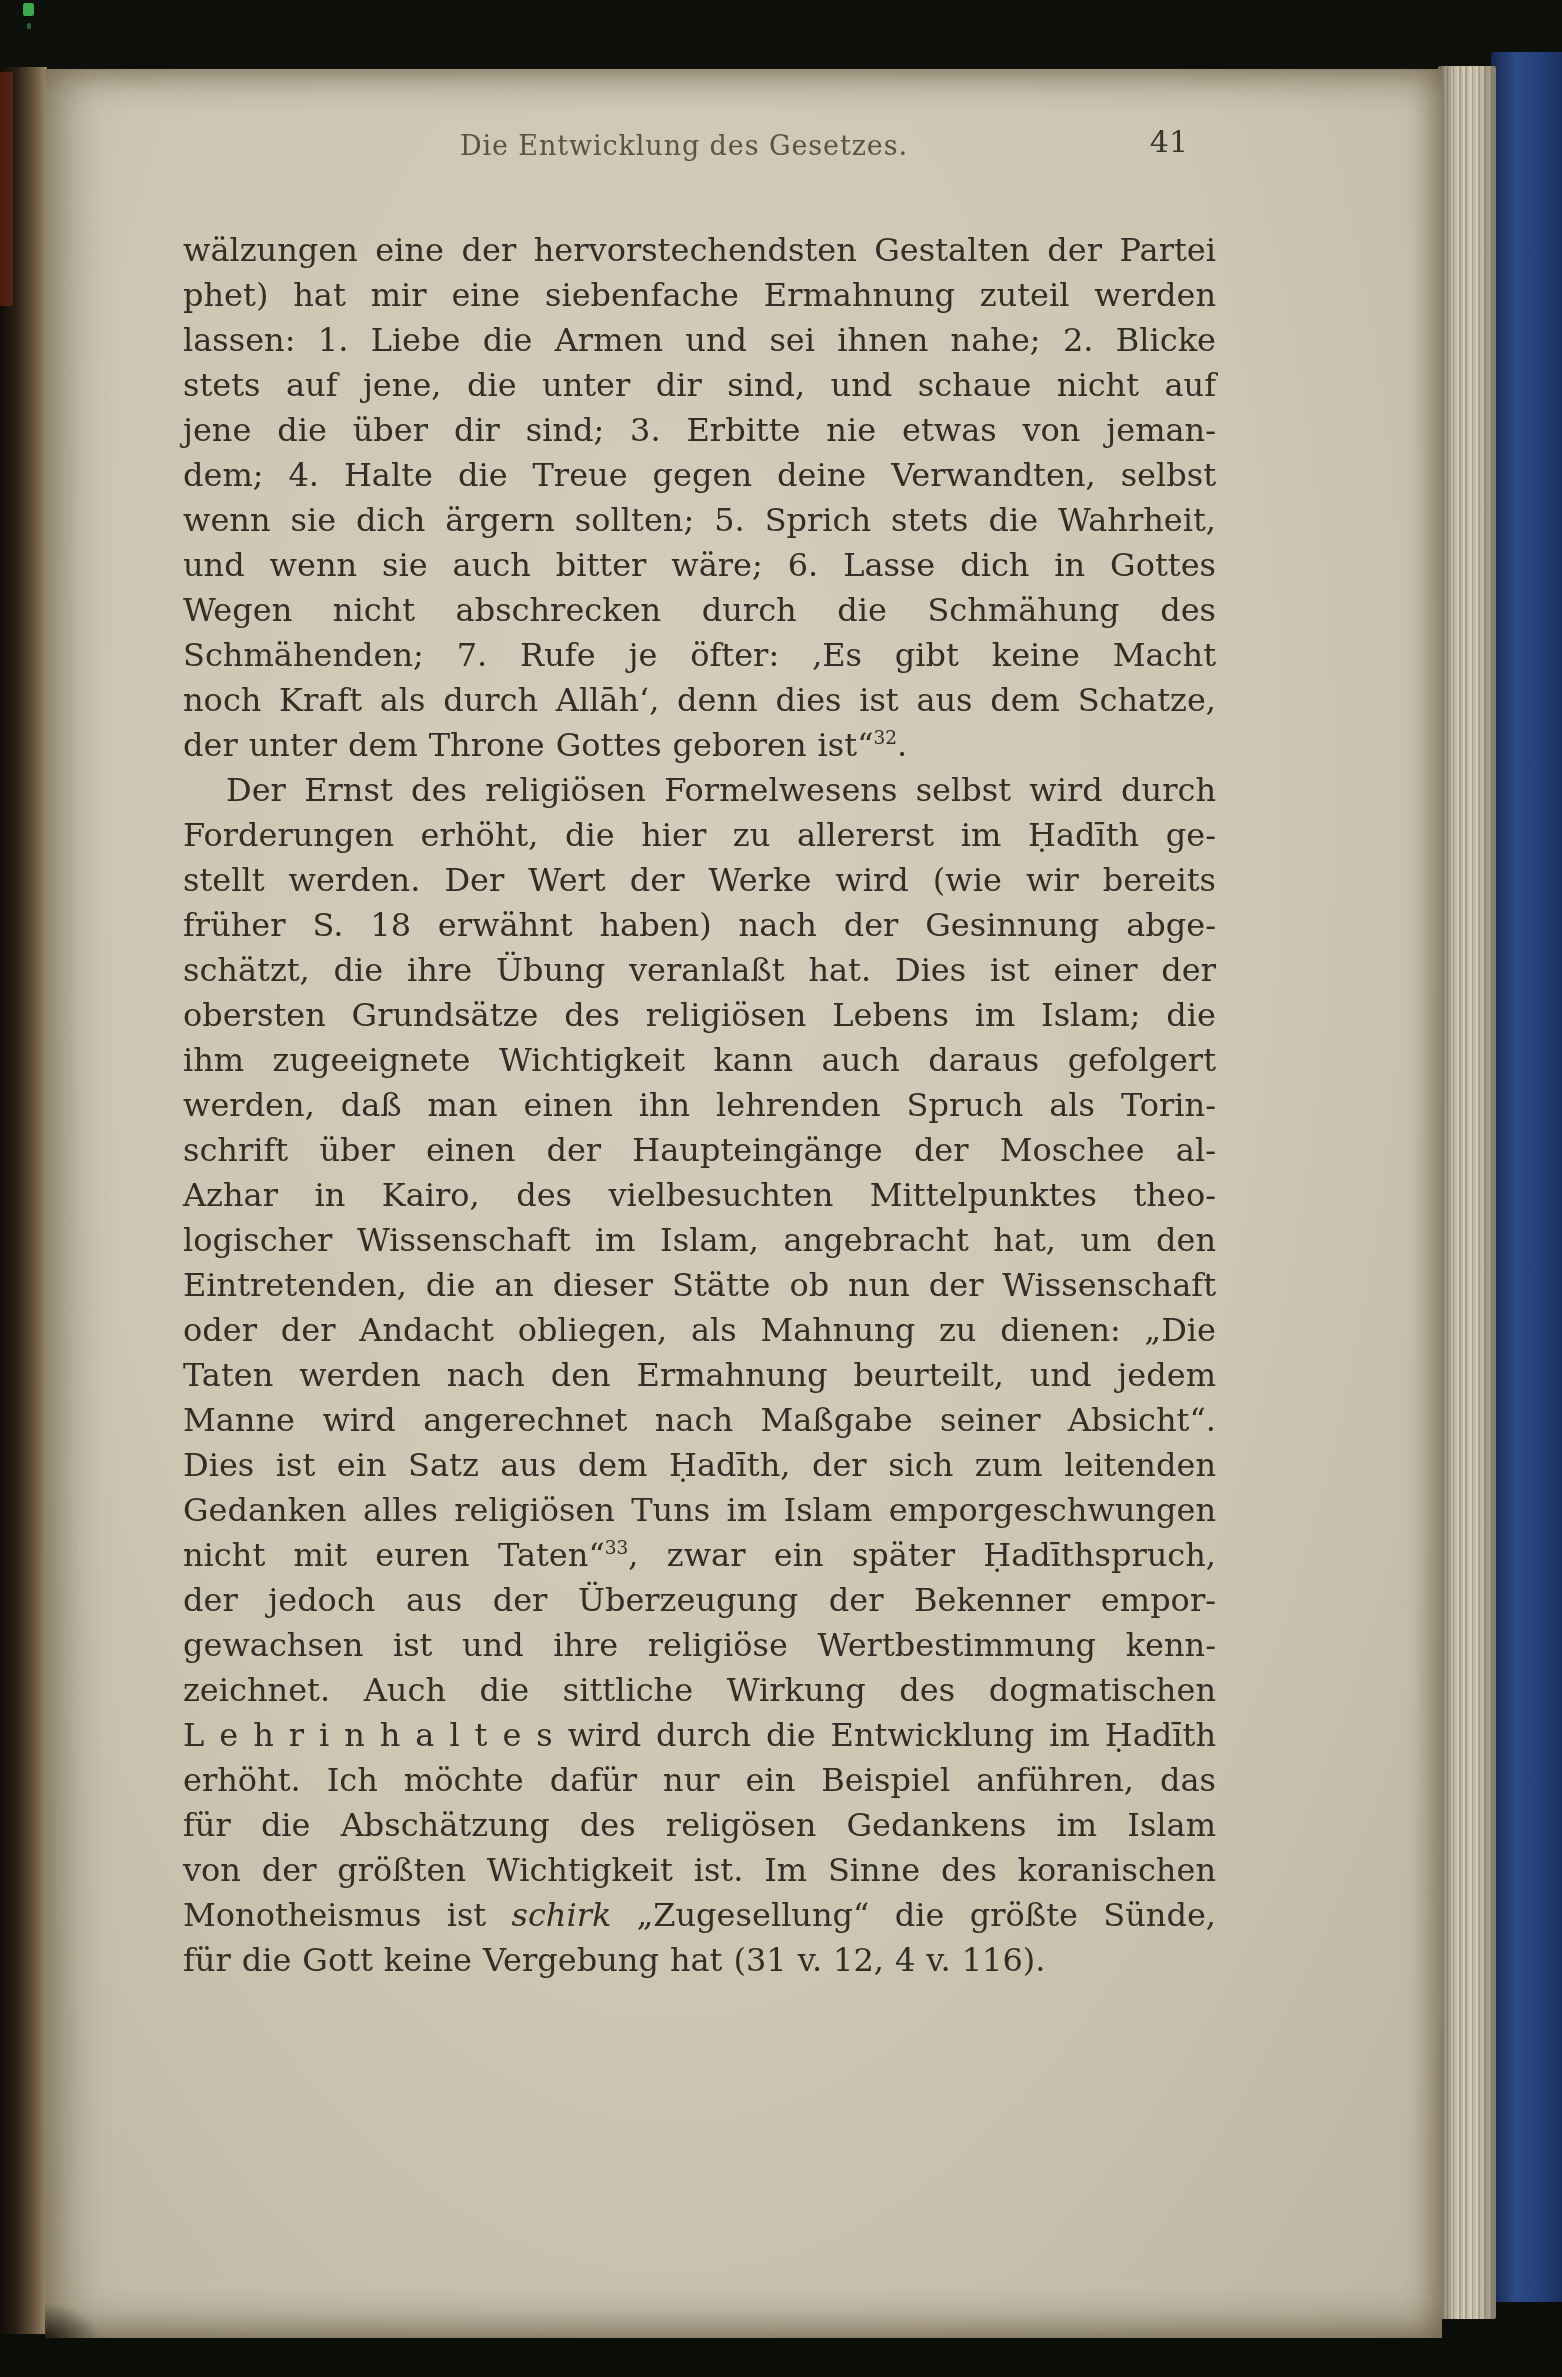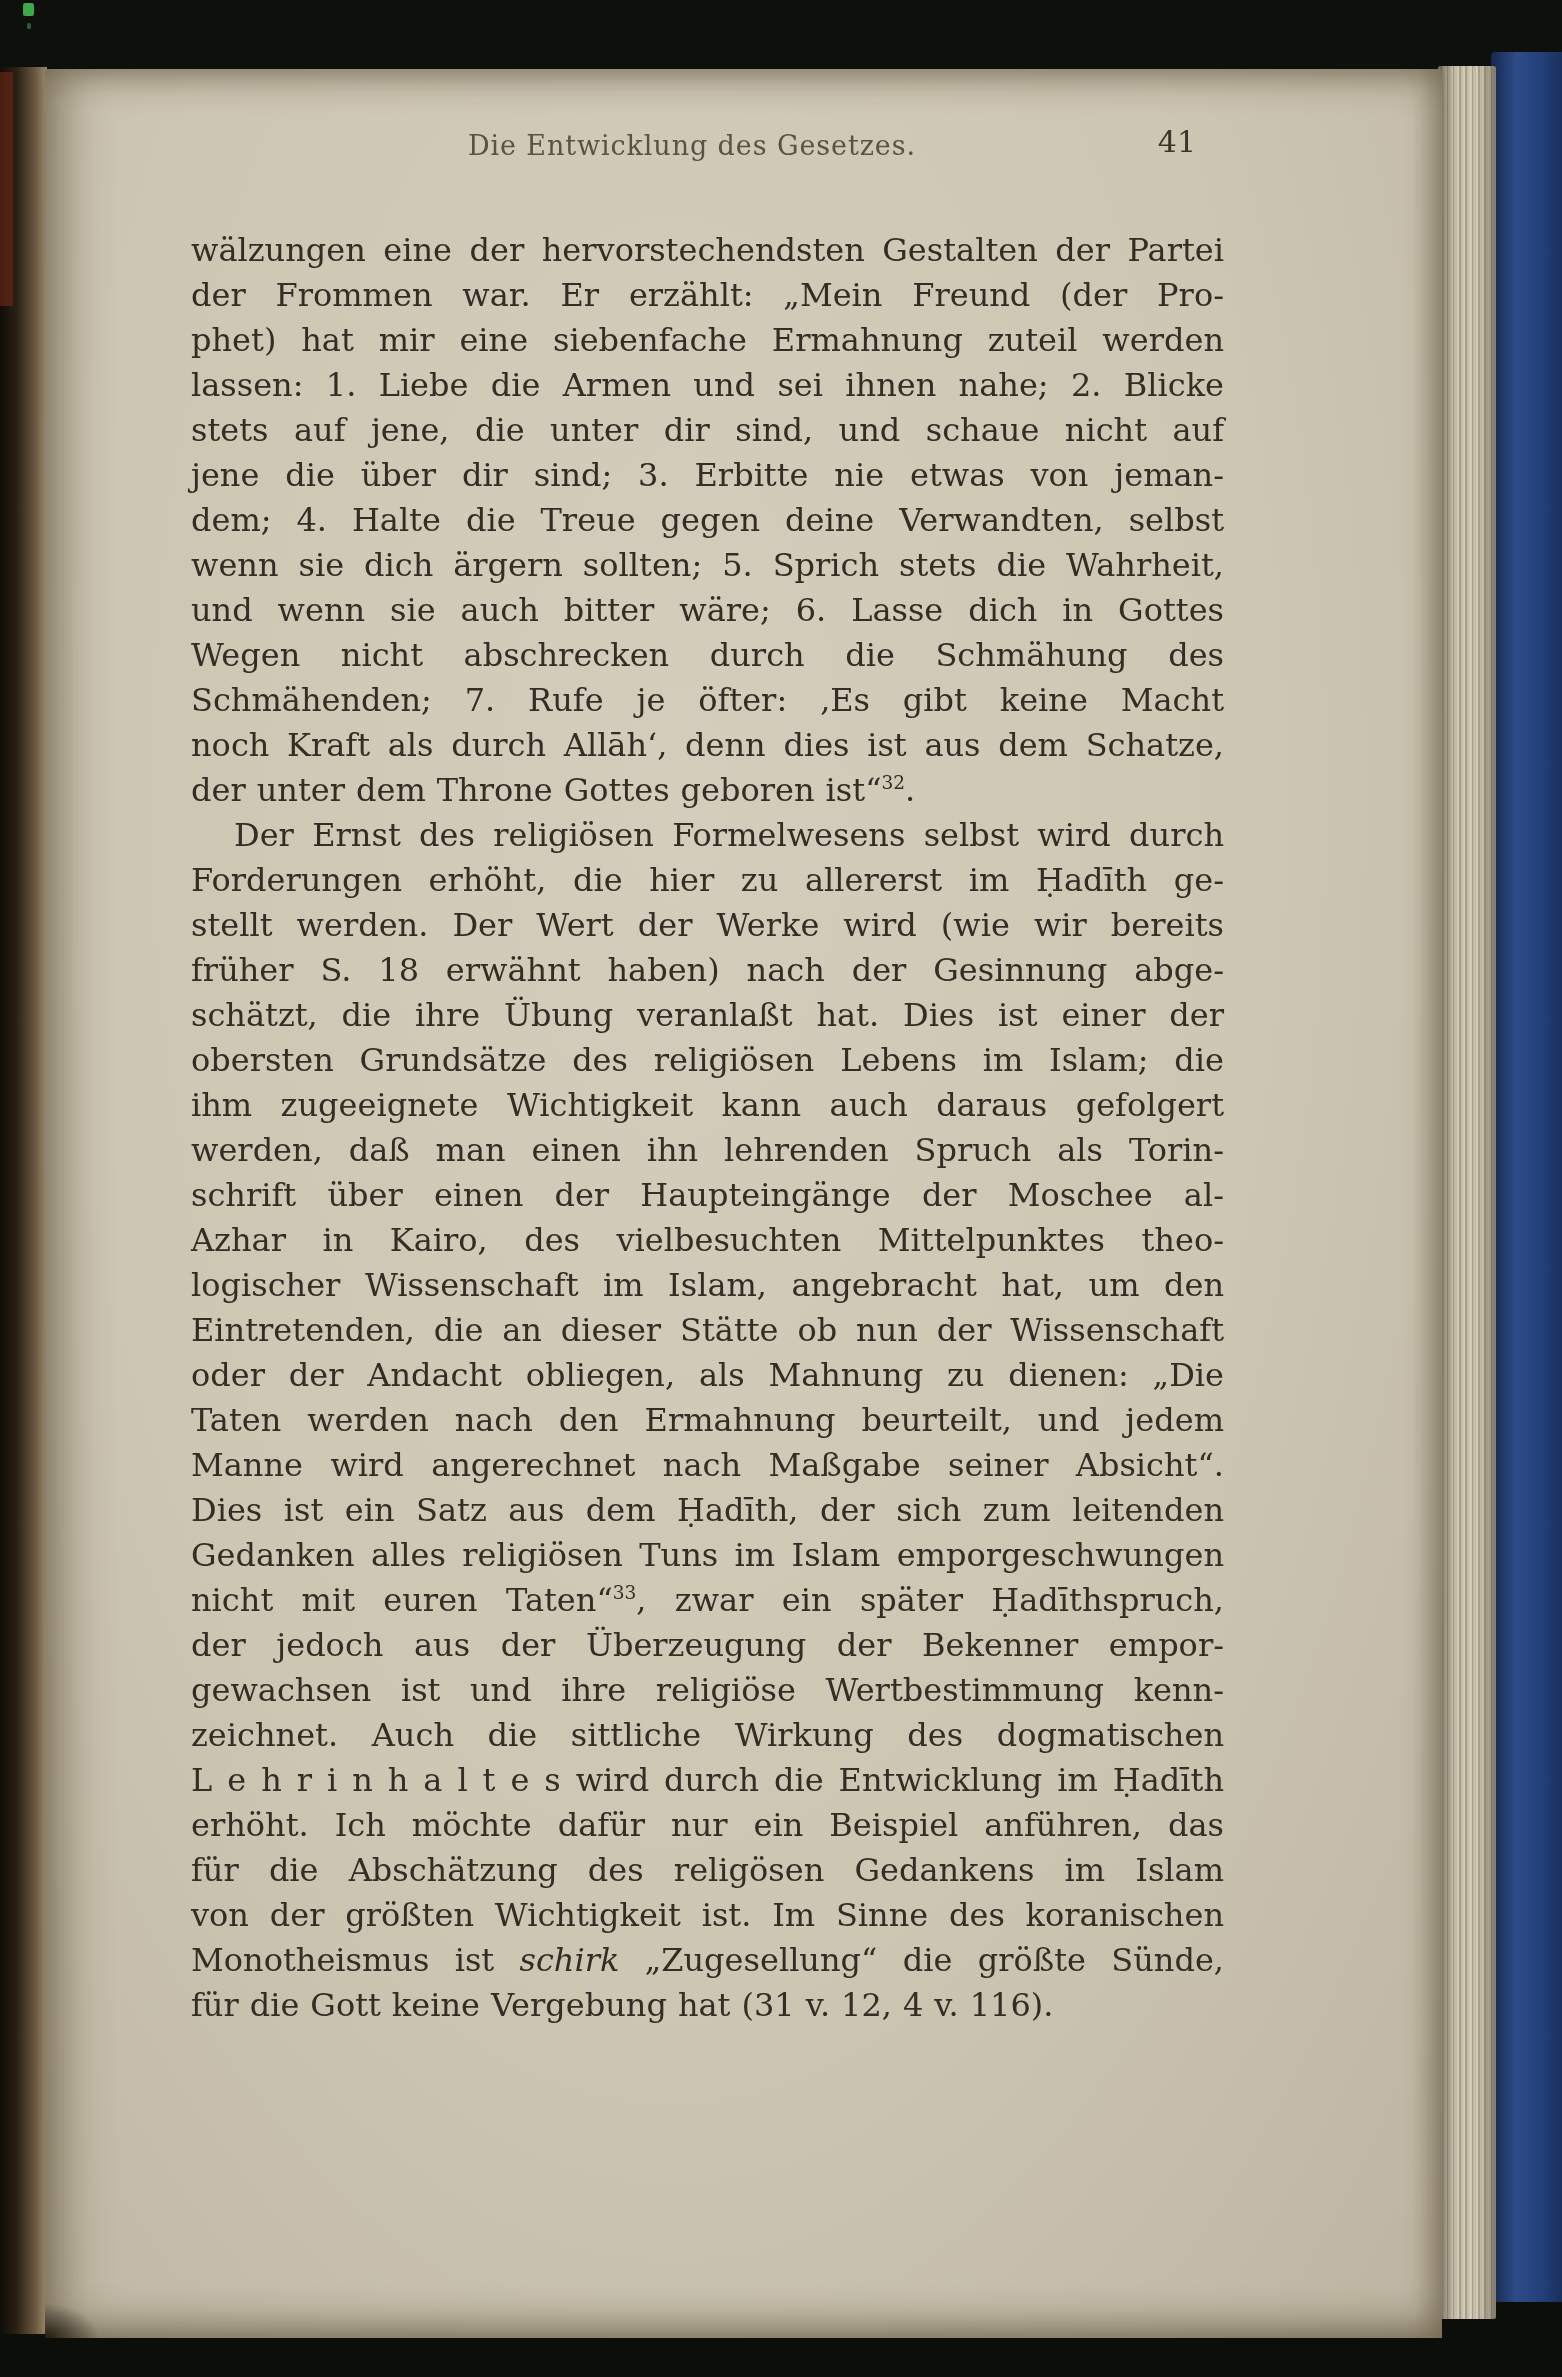--- a/index.html
+++ b/index.html
@@ -35,21 +35,21 @@
 
   .corner-smudge { position:absolute; left:45px; top:2303px; width:55px; height:36px;
     background: radial-gradient(ellipse at 0% 100%, rgba(18,13,7,.85), rgba(18,13,7,0) 70%); }
 
   .green-speck { position:absolute; left:23.4px; top:3.1px; width:10.2px; height:12.5px;
     background:#3da94c; border-radius:2.3px; }
   .green-speck-small { position:absolute; left:26.6px; top:23.4px; width:4.7px; height:5.5px;
     background:#2c5e33; border-radius:1.6px; }
 
   
-  .content { position:absolute; left:146px; top:55px; width:1033px; }
+  .content { position:absolute; left:138px; top:55px; width:1033px; }
 
   .running-header { position:relative; height:63px; }
   .header-title { position:absolute; left:50%; top:6.3px; transform:translateX(calc(-50% - 15.6px));
     font-size:27px; color:#5a5244; letter-spacing:0.9px; white-space:nowrap; }
   .page-number { position:absolute; right:28px; top:0; font-size:30px; color:#3a352b; }
 
   .text-block { margin-top:41px; font-size:32px; line-height:45px; color:var(--ink-color,#322e26);
     word-spacing:0.8px; }
   .line { text-align:justify; text-align-last:justify; }
   .line.last { text-align-last:left; }
@@ -72,21 +72,20 @@
     <div class="content">
 
       <div class="running-header">
         <div class="header-title">Die Entwicklung des Gesetzes.</div>
         <div class="page-number">41</div>
       </div>
 
       <div class="text-block">
           <div class="para">
             <div class="line">wälzungen eine der hervorstechendsten Gestalten der Partei</div>
-            <div class="line">der Frommen war. Er erzählt: „Mein Freund (der Pro-</div>
             <div class="line">phet) hat mir eine siebenfache Ermahnung zuteil werden</div>
             <div class="line">lassen: 1. Liebe die Armen und sei ihnen nahe; 2. Blicke</div>
             <div class="line">stets auf jene, die unter dir sind, und schaue nicht auf</div>
             <div class="line">jene die über dir sind; 3. Erbitte nie etwas von jeman-</div>
             <div class="line">dem; 4. Halte die Treue gegen deine Verwandten, selbst</div>
             <div class="line">wenn sie dich ärgern sollten; 5. Sprich stets die Wahrheit,</div>
             <div class="line">und wenn sie auch bitter wäre; 6. Lasse dich in Gottes</div>
             <div class="line">Wegen nicht abschrecken durch die Schmähung des</div>
             <div class="line">Schmähenden; 7. Rufe je öfter: ‚Es gibt keine Macht</div>
             <div class="line">noch Kraft als durch Allāh‘, denn dies ist aus dem Schatze,</div>

